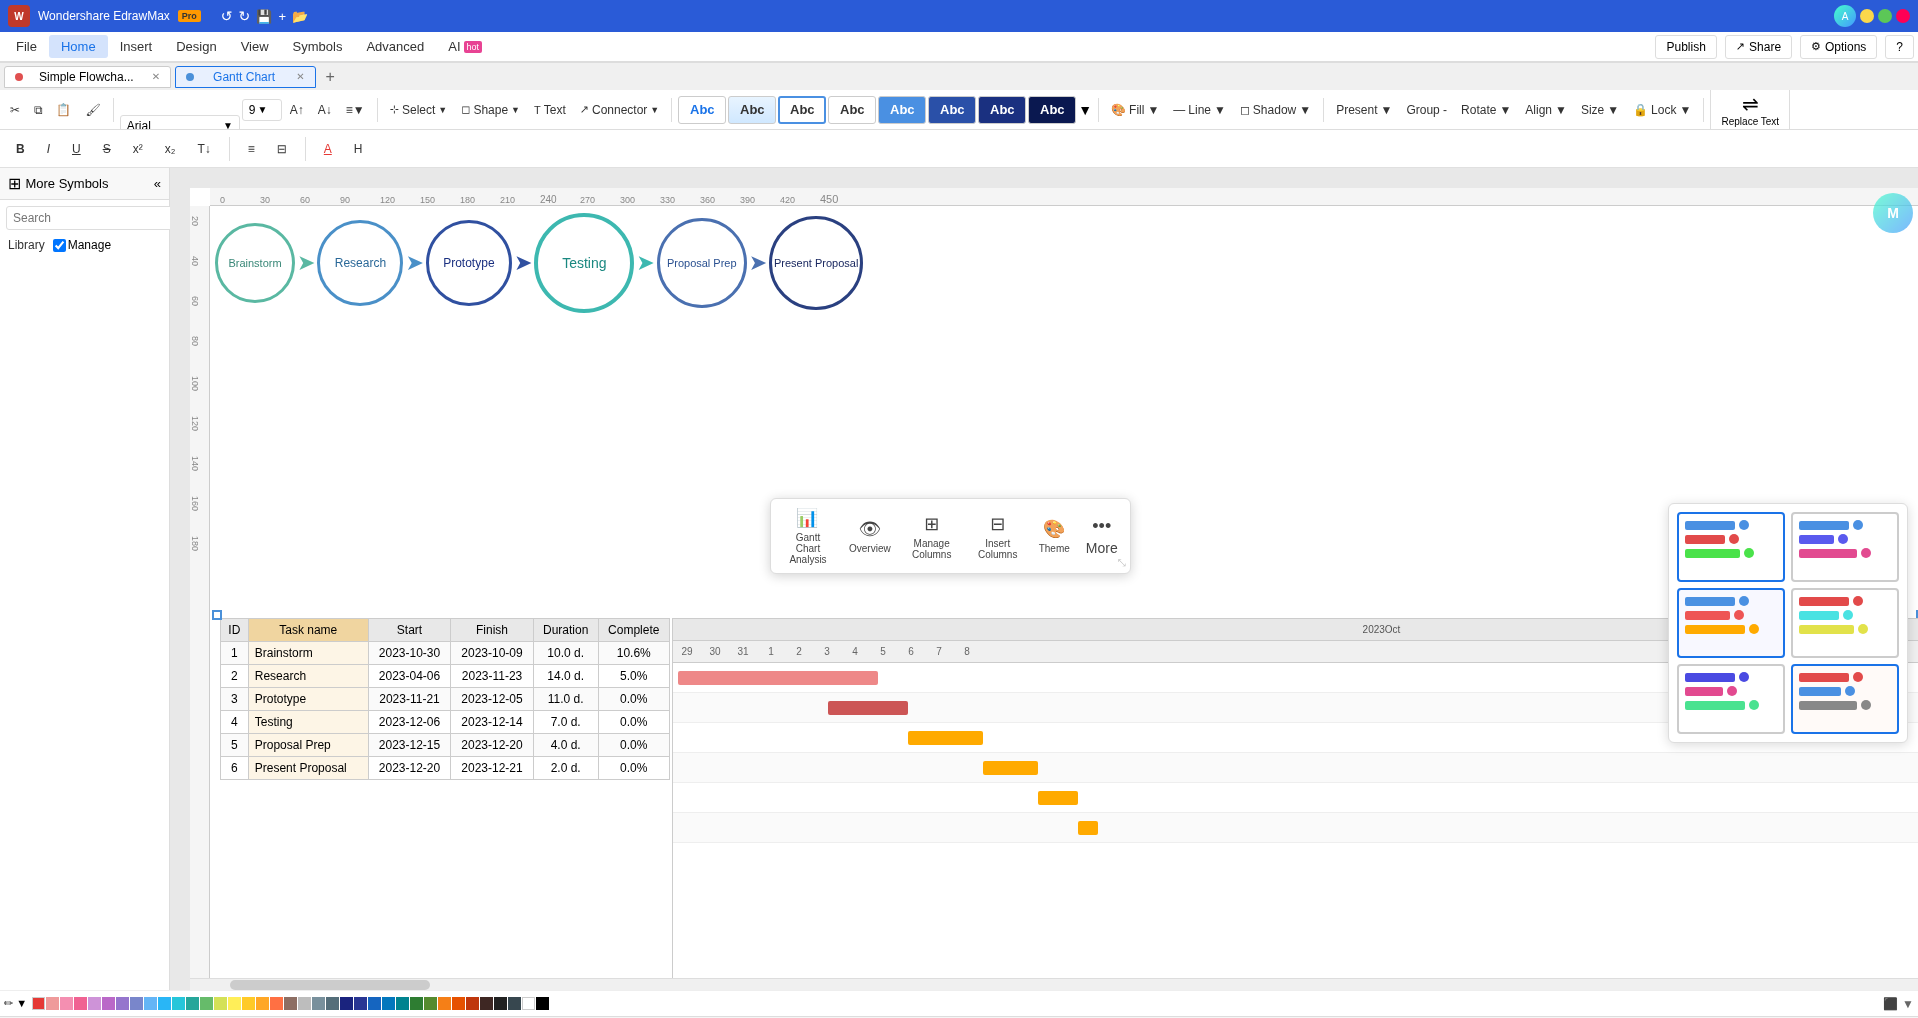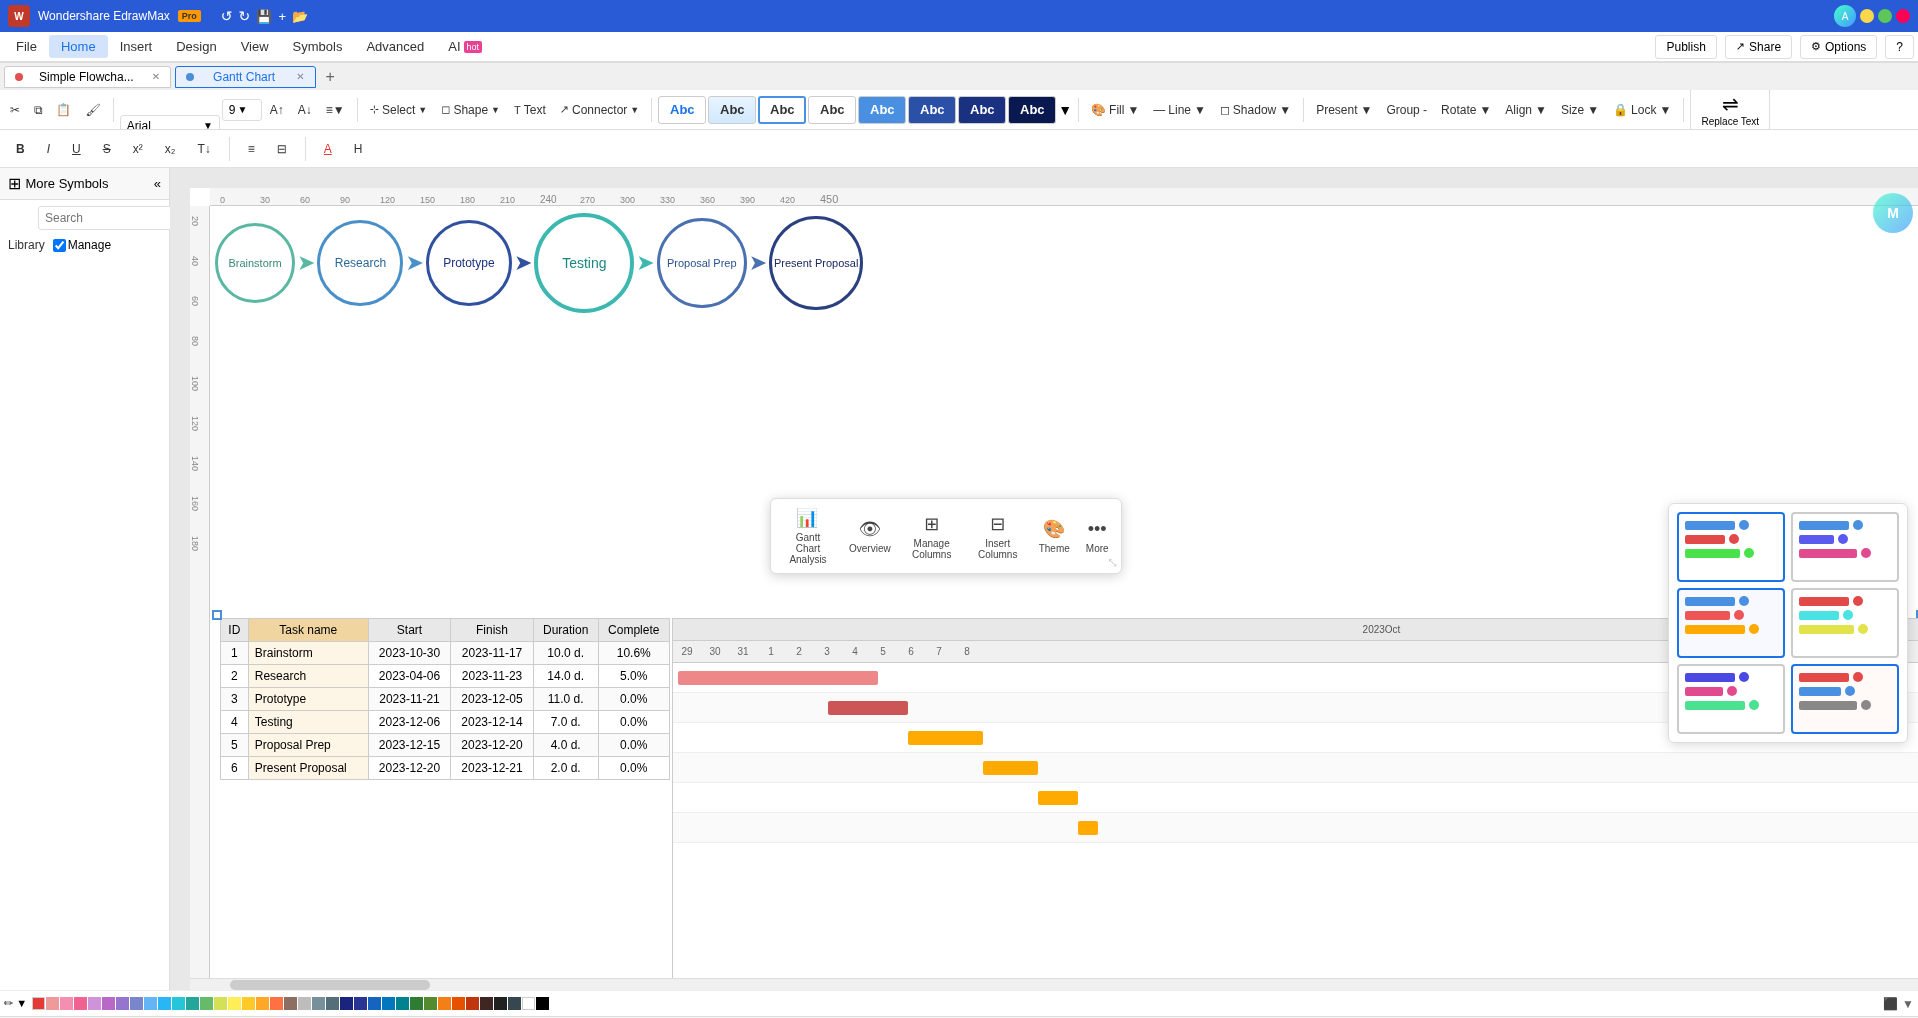--- a/index.html
+++ b/index.html
@@ -41,41 +41,41 @@
     .tb-sep { width: 1px; height: 24px; background: #ddd; margin: 0 4px; }
     .tb-btn {
       display: flex; align-items: center; gap: 3px; padding: 4px 6px;
       border-radius: 3px; cursor: pointer; font-size: 12px; color: #333; white-space: nowrap;
       border: none; background: transparent;
     }
     .tb-dropdown {
       display: flex; align-items: center; gap: 2px; padding: 3px 6px;
       border: 1px solid #ddd; border-radius: 3px; cursor: pointer; font-size: 12px; background: #fff;
     }
-    .font-box { width: 100px; margin-top: 32px; }
+    .font-box { width: 120px; margin-top: 32px; }
     .size-box { width: 40px; }
     .style-swatch {
       display: flex; align-items: center; justify-content: center;
       width: 48px; height: 28px; border: 1px solid #ccc; border-radius: 3px;
       font-size: 13px; font-weight: bold; color: #333; cursor: pointer; background: #fff;
     }
 
     
     #main { display: flex; height: calc(1018px - 32px - 30px - 40px - 40px - 30px); }
 
     
     #left-panel {
       width: 170px; background: #fff; border-right: 1px solid #ddd;
       display: flex; flex-direction: column;
     }
     #left-panel .panel-header {
       display: flex; align-items: center; height: 32px; padding: 0 8px;
       background: #f8f8f8; border-bottom: 1px solid #ddd; font-size: 13px; font-weight: 500; gap: 4px;
     }
-    .search-row { display: flex; padding: 6px 6px 4px; gap: 0; margin-left: 32px; }
+    .search-row { display: flex; padding: 6px 6px 4px; gap: 0; }
     .search-input { flex: 1; padding: 4px 6px; border: 1px solid #ddd; border-radius: 3px; font-size: 12px; }
     .search-btn { padding: 4px 8px; background: #1a73e8; color: #fff; border: none; border-radius: 3px; cursor: pointer; font-size: 12px; }
     .lib-row { display: flex; align-items: center; padding: 4px 8px; gap: 8px; font-size: 12px; }
 
     
     #canvas-area { flex: 1; background: #e8e8e8; position: relative; overflow: hidden; }
 
     
     #canvas-content { position: absolute; top: 20px; left: 20px; right: 0; bottom: 0; background: #fff; overflow: hidden; }
 
@@ -388,21 +388,21 @@
         <div class="popup-item">
           <span style="font-size:18px;">⊟</span>
           <span style="font-size:10px;text-align:center;max-width:50px;">Insert Columns</span>
         </div>
         <div class="popup-item">
           <span style="font-size:18px;">🎨</span>
           <span style="font-size:10px;">Theme</span>
         </div>
         <div class="popup-item">
           <span style="font-size:18px;">•••</span>
-          <span style="font-size:10px;">More</span>
+          <span style="font-size:14px;">More</span>
         </div>
         <div style="position:absolute;bottom:4px;right:4px;font-size:10px;color:#bbb;cursor:se-resize;">⤡</div>
       </div>
 
       <div id="gantt-area">
 
         <div style="position:absolute;top:-8px;left:-8px;width:10px;height:10px;border:2px solid #4a90d9;background:#fff;"></div>
         <div style="position:absolute;top:-8px;right:-8px;width:10px;height:10px;border:2px solid #4a90d9;background:#fff;"></div>
         <div style="position:absolute;bottom:-8px;left:-8px;width:10px;height:10px;border:2px solid #4a90d9;background:#fff;"></div>
         <div style="position:absolute;bottom:-8px;right:-8px;width:10px;height:10px;border:2px solid #4a90d9;background:#fff;"></div>
@@ -416,21 +416,21 @@
               <th>Finish</th>
               <th>Duration</th>
               <th>Complete</th>
             </tr>
           </thead>
           <tbody>
             <tr>
               <td>1</td>
                 <td class="task-name">Brainstorm</td>
                 <td>2023-10-30</td>
-                <td>2023-11-17</td>
+                <td>2023-10-09</td>
                 <td>10.0 d.</td>
                 <td>10.6%</td>
             </tr>
             <tr>
               <td>2</td>
                 <td class="task-name">Research</td>
                 <td>2023-04-06</td>
                 <td>2023-11-23</td>
                 <td>14.0 d.</td>
                 <td>5.0%</td>

